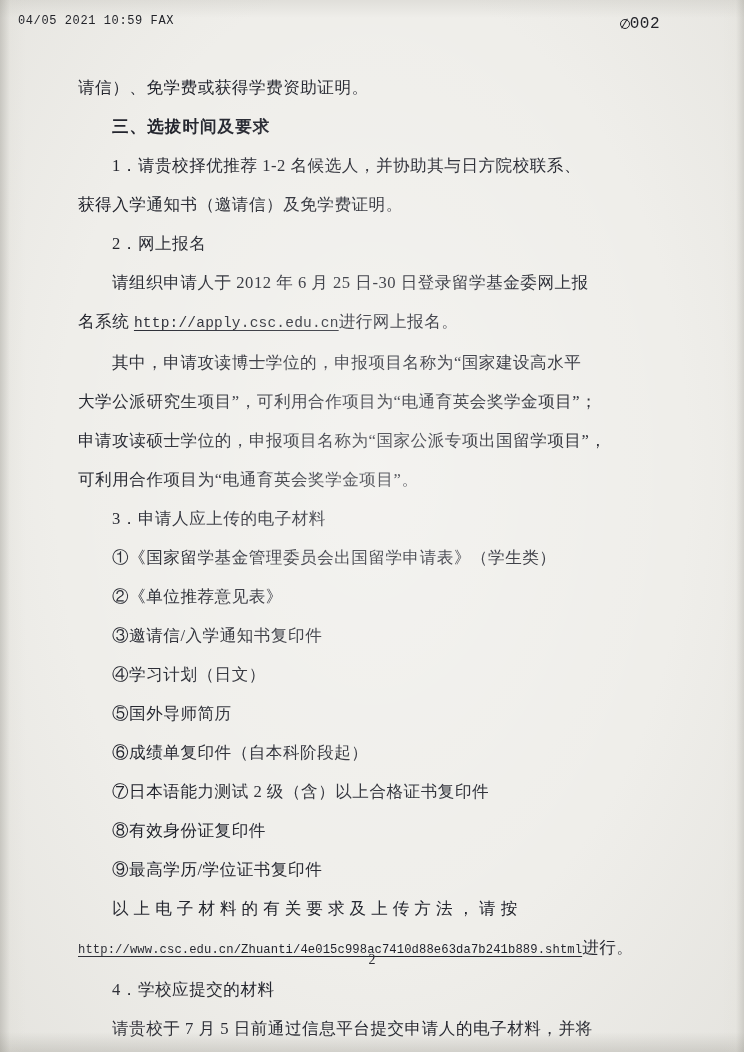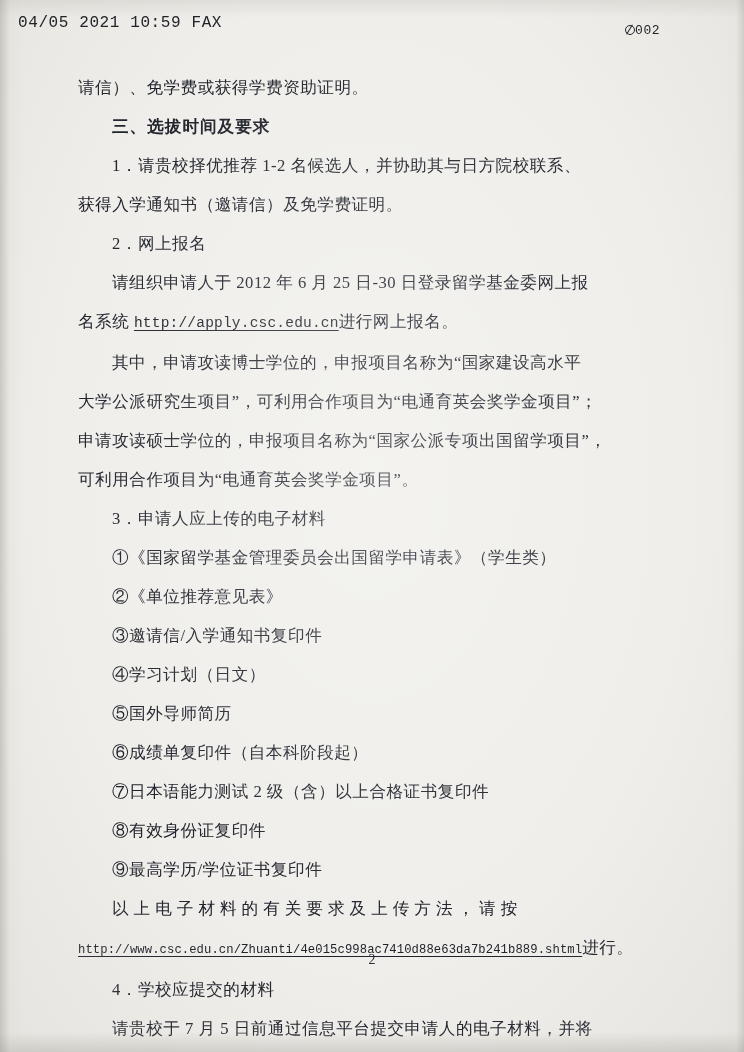--- a/index.html
+++ b/index.html
@@ -39,31 +39,31 @@
   }
 
   
   .fax-header {
     position: absolute;
     top: 14px;
     left: 18px;
     right: 18px;
     height: 16px;
     font-family: "Liberation Mono", monospace;
-    font-size: 16px;
+    font-size: 12px;
     letter-spacing: 0.6px;
     color: #23242a;
     z-index: 6;
   }
   .fax-stamp {
     position: absolute;
     right: 84px;
-    top: 23px;
+    top: 15px;
     font-family: "Liberation Mono", monospace;
-    font-size: 13px;
+    font-size: 16px;
     letter-spacing: 0.5px;
     color: #23242a;
     z-index: 6;
     white-space: nowrap;
   }
   .fax-stamp .ring {
     display: inline-block;
     position: relative;
     width: 10px;
     height: 11px;

